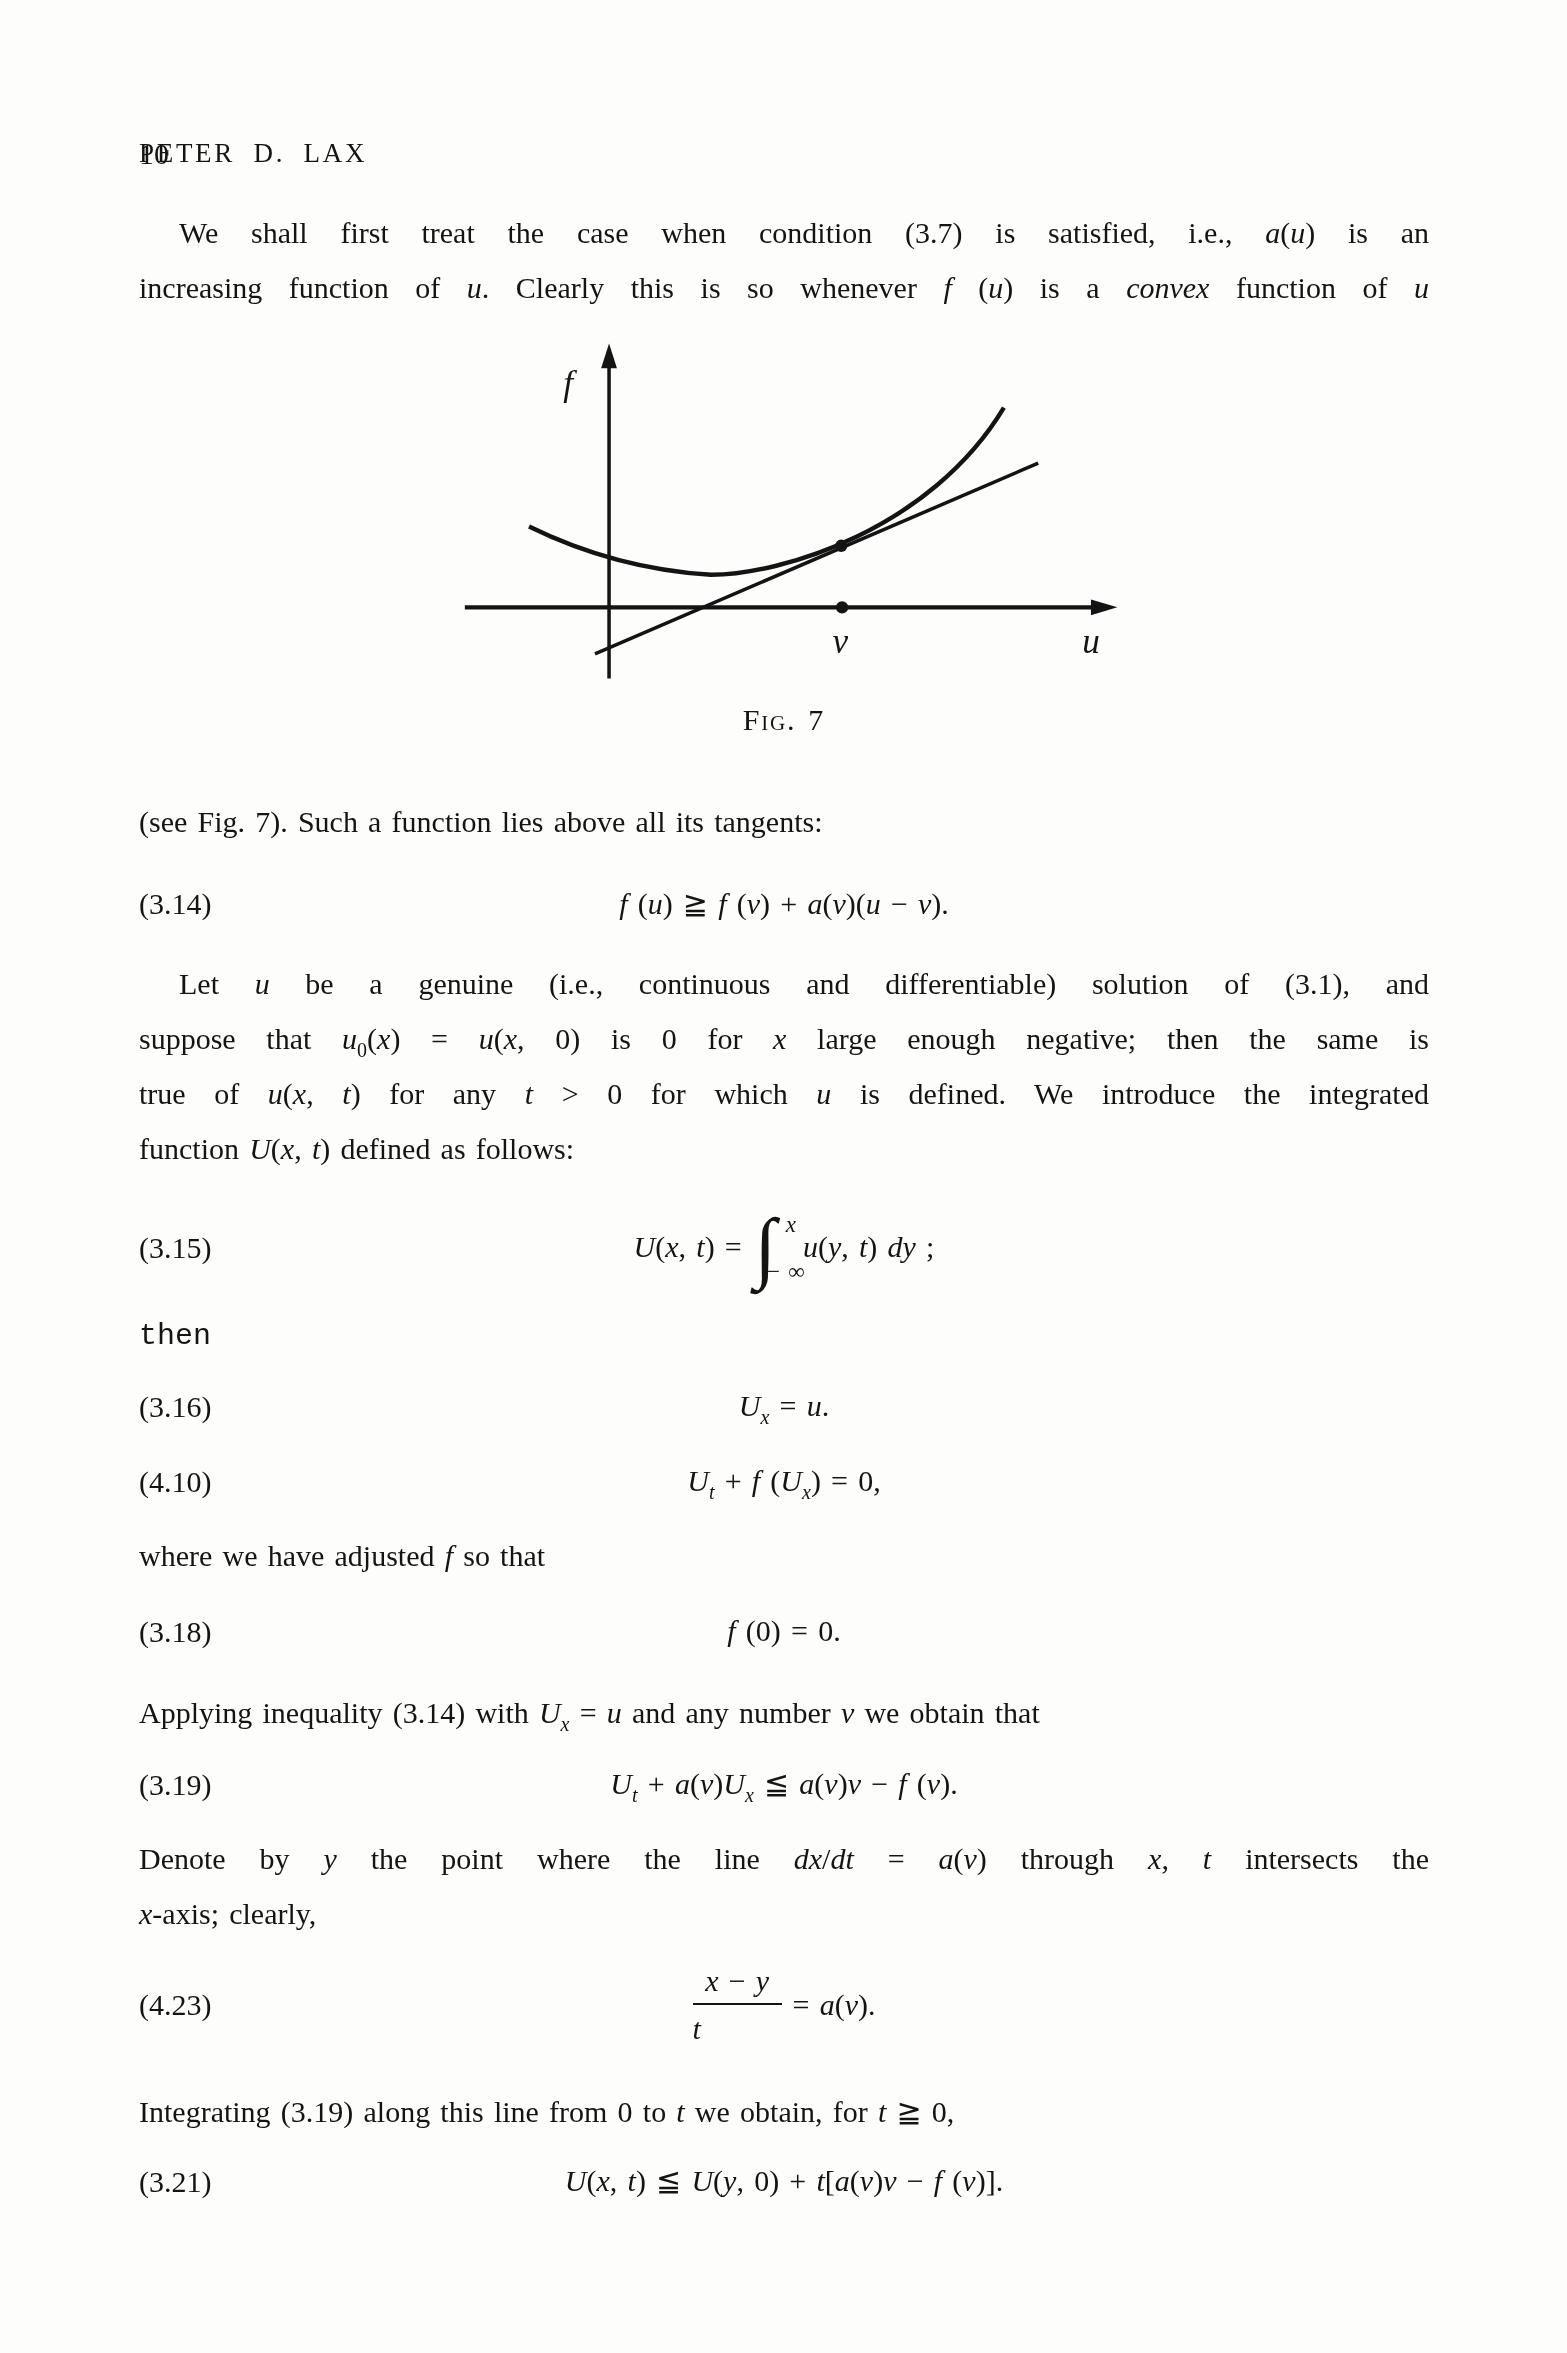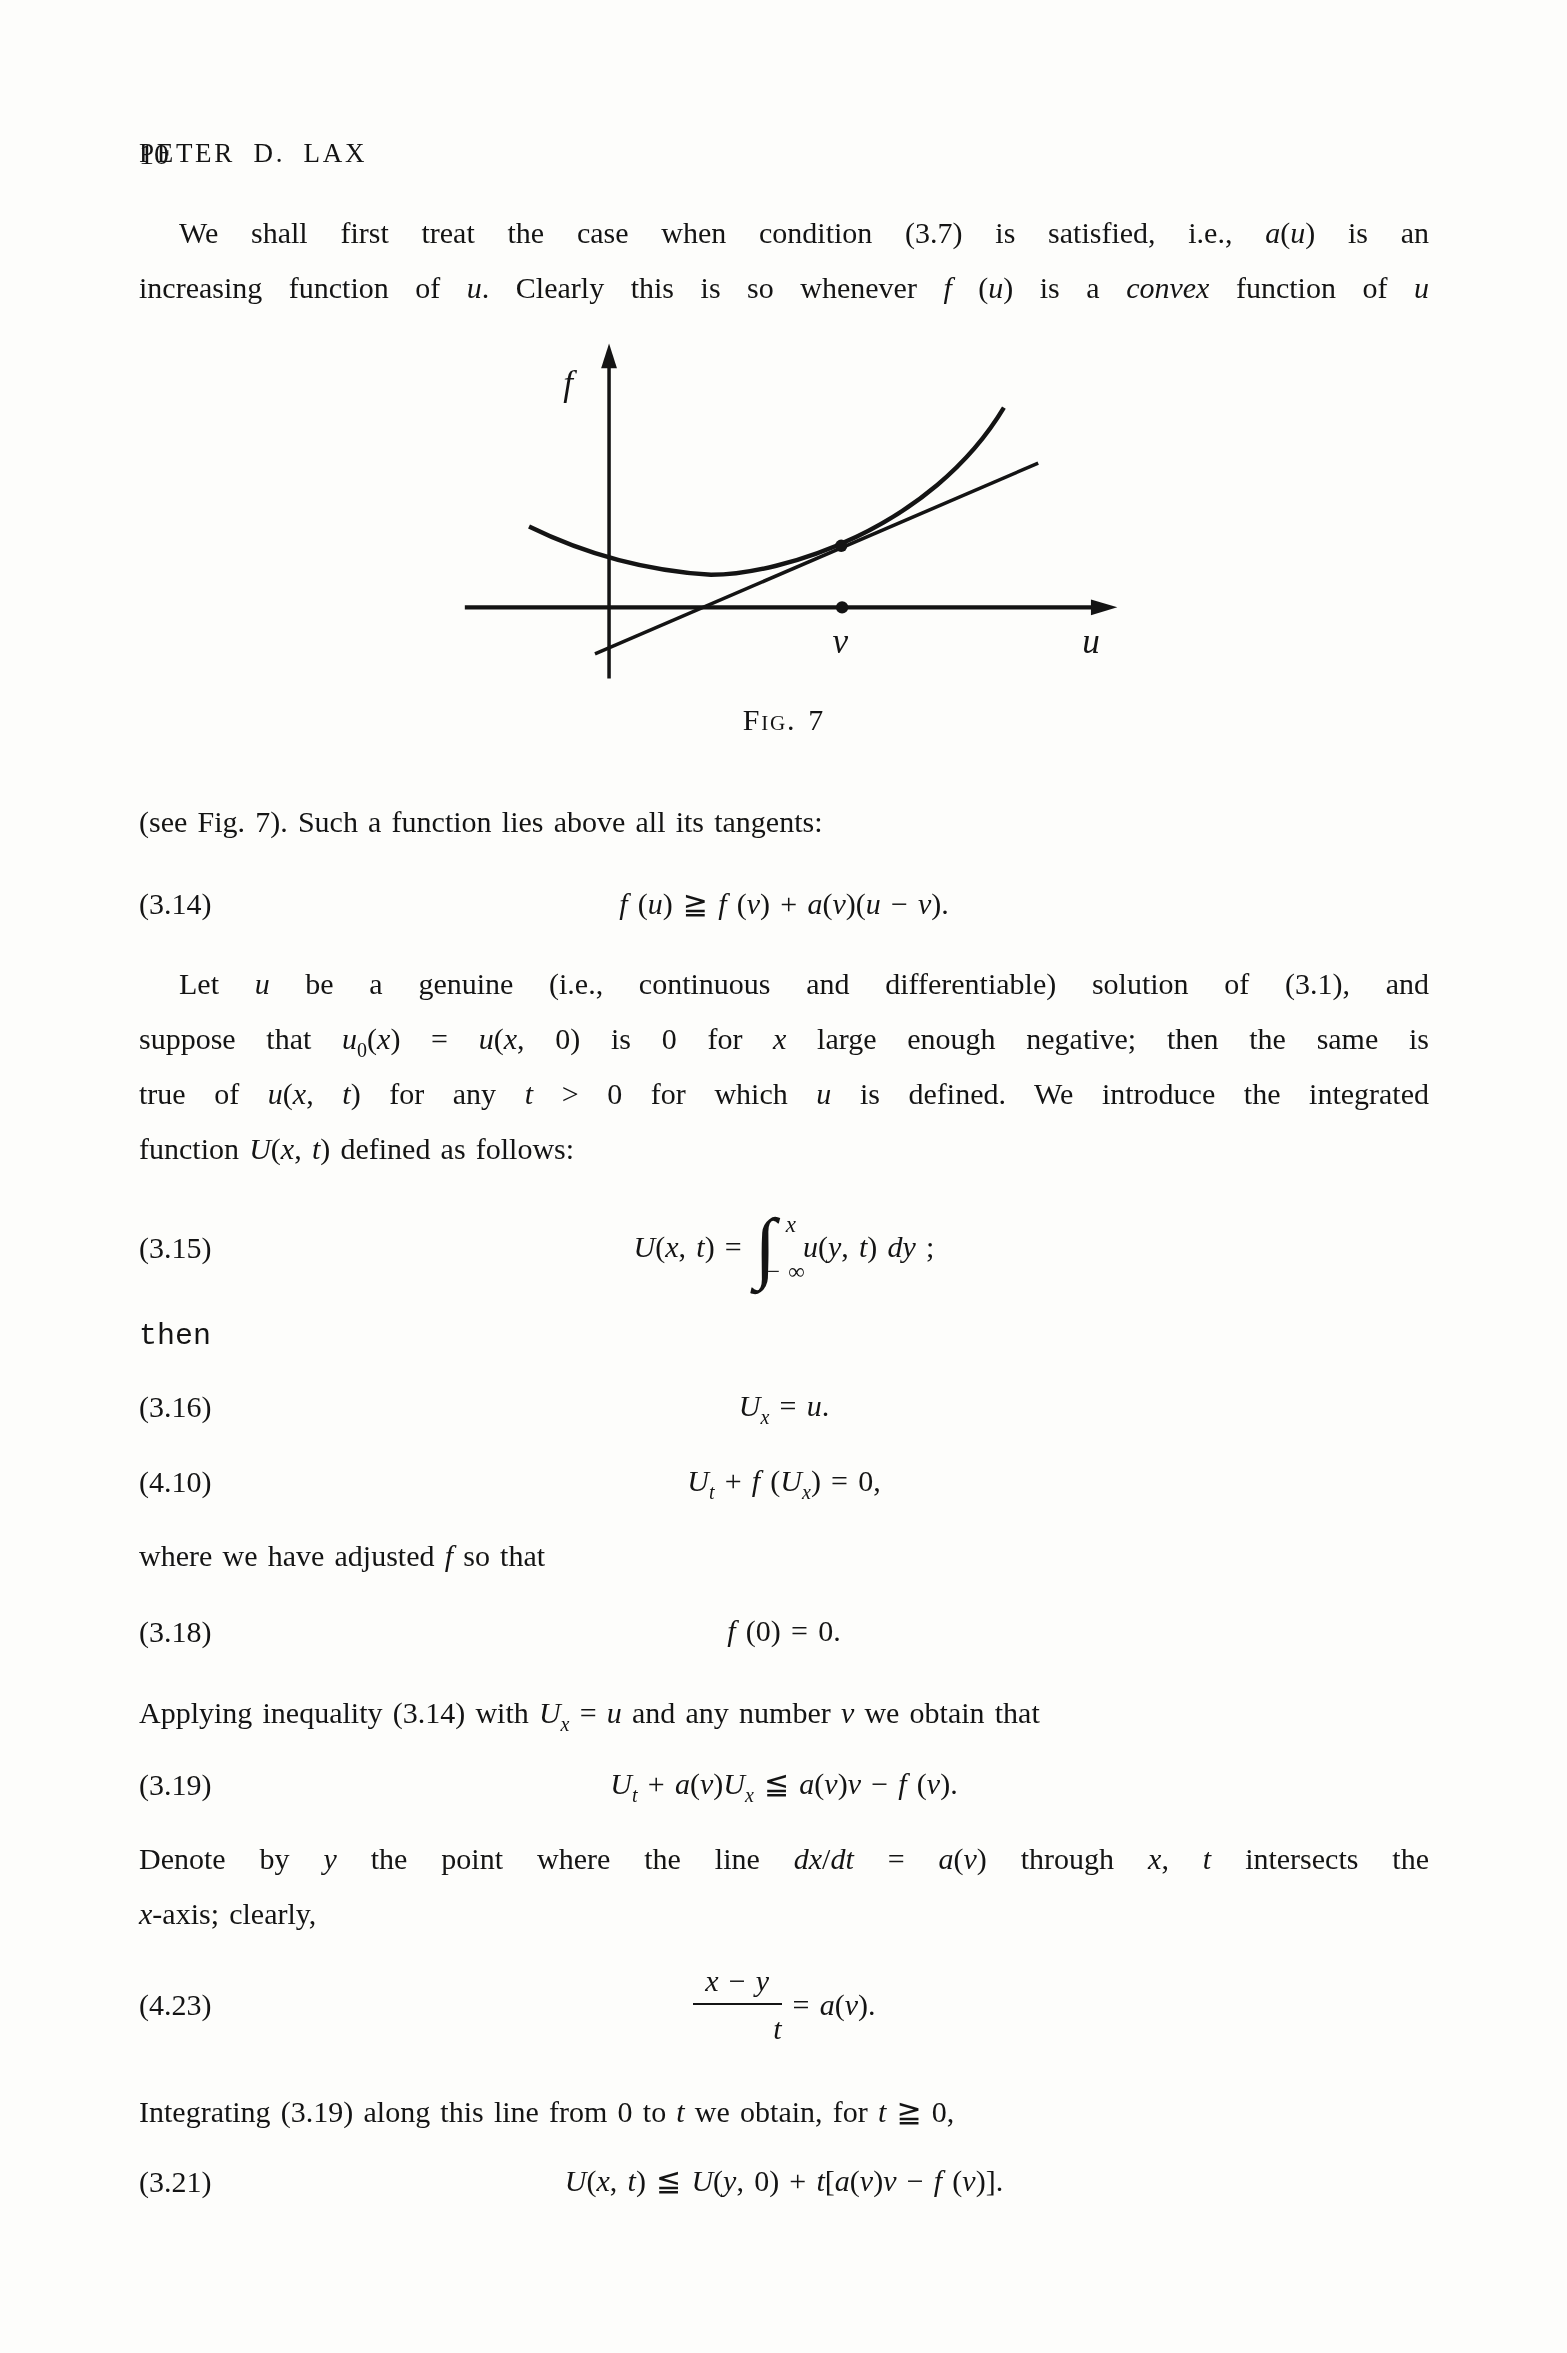--- a/index.html
+++ b/index.html
@@ -31,21 +31,21 @@
   
   .eqrow{position:relative;width:1290px;margin-top:21.5px;}
   .eqlabel{position:absolute;left:0;top:50%;transform:translateY(-50%);}
   .eqformula{display:block;text-align:center;font-style:normal;}
   sub{font-size:20px;font-style:italic;vertical-align:-8px;line-height:0;}
   .intwrap{display:inline-block;position:relative;vertical-align:middle;margin:0 27px 0 12.6px;}
   .int-glyph{display:block;font-size:79px;line-height:86px;font-style:normal;}
   .int-sup{position:absolute;top:-7.2px;right:-20px;font-size:23px;font-style:italic;}
   .int-sub{position:absolute;bottom:-9px;left:12.6px;font-size:23px;font-style:normal;white-space:nowrap;}
   .eq-tall{height:106px;display:flex;align-items:center;justify-content:center;}
-  .frac{display:inline-flex;flex-direction:column;align-items:flex-end;vertical-align:middle;margin-right:10.8px;}
+  .frac{display:inline-flex;flex-direction:column;align-items:flex-start;vertical-align:middle;margin-right:10.8px;}
   .frac .num{padding:0 12.6px 3.6px;border-bottom:2.7px solid #141414;line-height:39px;}
   .frac .den{padding-top:3.6px;line-height:39px;}
 </style>
 </head>
 <body>
 
 <div class="page">
 
   <div class="hdr">
     <span class="pgnum">10</span>

